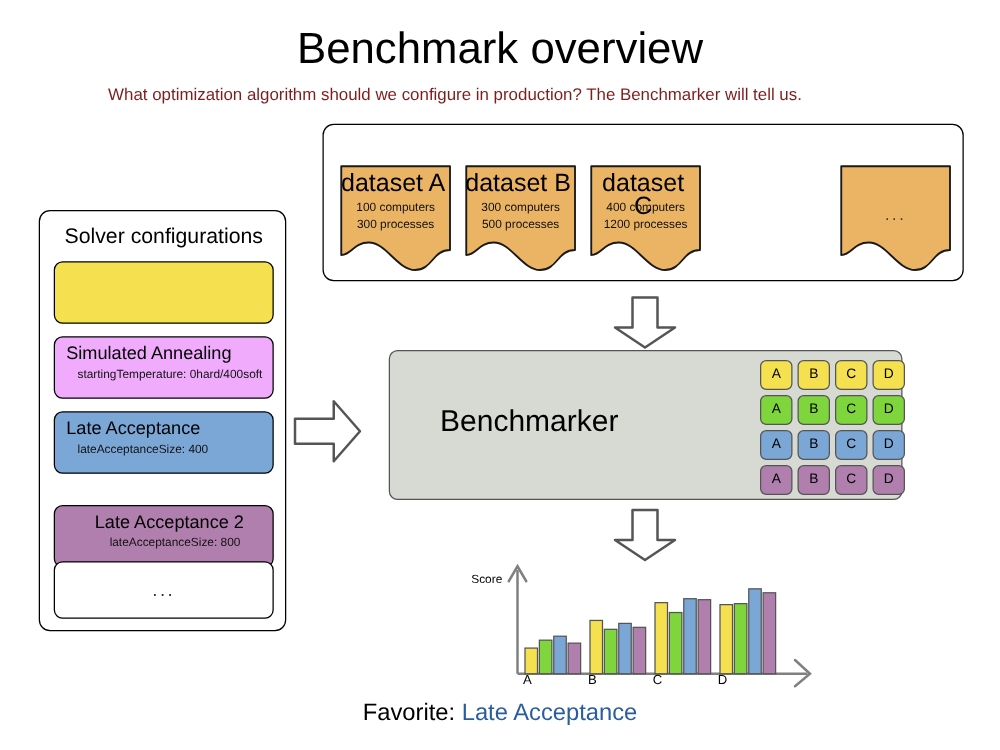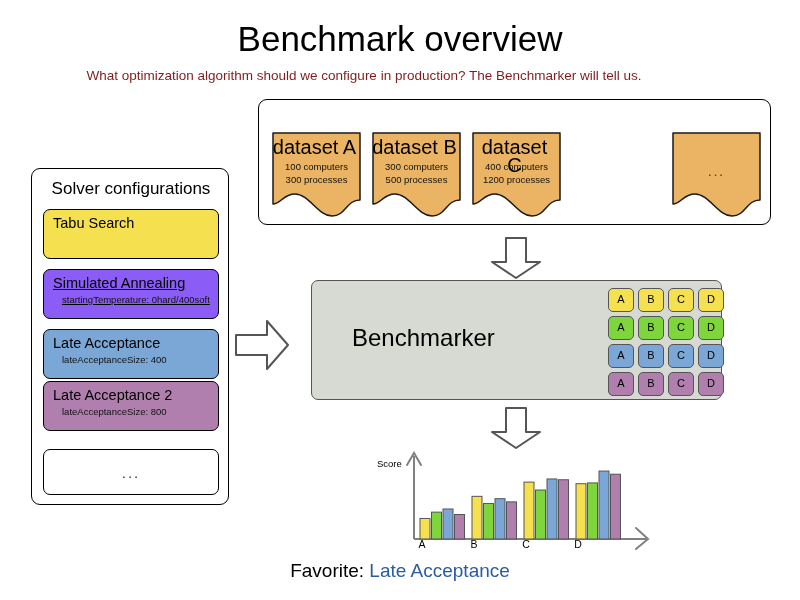--- a/index.html
+++ b/index.html
@@ -82,21 +82,21 @@
   .solver-card .param {
     display: block;
     font-size: 9.5px;
     line-height: 14px;
     padding-left: 9px;
     color: #111;
   }
   #solver-card-0 { top: 40px;  background: #f5e050; }
   #solver-card-1 { top: 100px; background: #7ed63c; }
   #solver-card-2 { top: 160px; background: #7ba7d7; }
-  #solver-card-3 { top: 212px; background: #b07fae; }
+  #solver-card-3 { top: 235px; background: #b07fae; text-align: center; }
   #solver-card-more {
     position: absolute;
     left: 11px;
     top: 280px;
     width: 176px;
     height: 46px;
     border: 1.4px solid #000;
     border-radius: 7px;
     background: #ffffff;
     box-sizing: border-box;
@@ -263,24 +263,23 @@
 </head>
 <body>
 
 <div id="page-title">Benchmark overview</div>
 <div id="page-subtitle">What optimization algorithm should we configure in production? The Benchmarker will tell us.</div>
 
 <div id="solver-panel" class="panel">
   <div id="solver-title">Solver configurations</div>
 
   <div id="solver-card-0" class="solver-card" style="background: rgb(245, 224, 80);">
-    <span class="algo">Tabu Search</span>
-  </div>
-
-  <div id="solver-card-1" class="solver-card" style="background: #8b5cf6; text-decoration: underline;">
+  </div>
+
+  <div id="solver-card-1" class="solver-card" style="background: #f0abfc;">
     <span class="algo">Simulated Annealing</span>
     <span class="param">startingTemperature: 0hard/400soft</span>
   </div>
 
   <div id="solver-card-2" class="solver-card" style="background: rgb(123, 167, 215);">
     <span class="algo">Late Acceptance</span>
     <span class="param">lateAcceptanceSize: 400</span>
   </div>
 
   <div id="solver-card-3" class="solver-card" style="background: rgb(176, 127, 174);">

